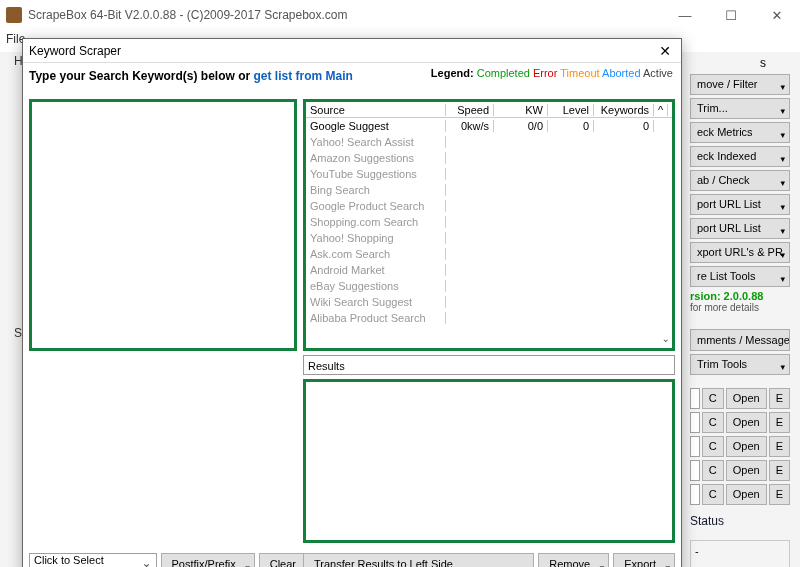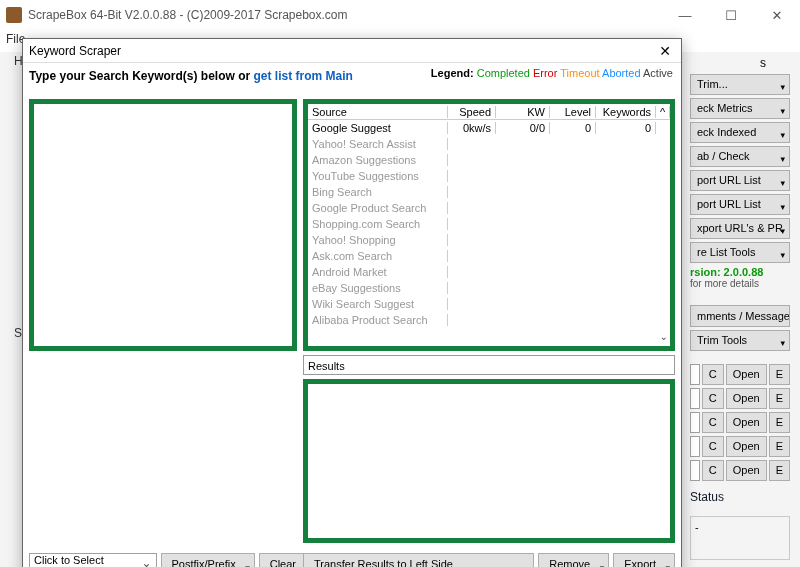--- a/index.html
+++ b/index.html
@@ -19,21 +19,21 @@
   
   .dialog { position:absolute; left:22px; top:18px; width:660px; height:538px; background:#fff; border:1px solid #666; box-shadow:0 3px 14px rgba(0,0,0,0.3);margin-top:20px; }
   .dlg-title { height:24px; display:flex; align-items:center; padding:0 6px; font-size:12px; border-bottom:1px solid #ddd;}
   .dlg-close { margin-left:auto; font-size:14px; padding:0 4px;}
   .dlg-body { position:absolute; top:24px; left:0; right:0; bottom:0; padding:6px;}
   .prompt { font-size:12px; }
   .link { color:#1060c0; }
   .legendrow { position:absolute; right:8px; top:4px; font-size:11px;}
   .leg { font-weight:bold;}
   .leg-completed{color:#0a9a0a;} .leg-error{color:#d00000;} .leg-timeout{color:#ff8c00;} .leg-aborted{color:#1e90ff;} .leg-active{color:#404040;}
-  .inputarea, .table, .resultsbox { border:5px solid #15803d; background:#fff; }
+  .inputarea, .table, .resultsbox { border:3px solid #15803d; background:#fff; }
   .inputarea { position:absolute; left:6px; top:36px; width:268px; height:252px;}
   .table { position:absolute; left:280px; top:36px; right:6px; height:252px; overflow:hidden;}
   .thead, .trow { display:flex; font-size:11px; height:16px; align-items:center;}
   .thead { border-bottom:1px solid #ccc; background:#fff;}
   .thead .cell, .trow .cell { border-right:1px solid #ccc; padding:0 4px; overflow:hidden; white-space:nowrap;}
   .thead .cell { color:#000;}
   .c-src{flex:0 0 140px;} .c-spd{flex:0 0 48px; text-align:right;} .c-kw{flex:0 0 54px; text-align:right;} .c-lvl{flex:0 0 46px; text-align:right;} .c-keys{flex:0 0 60px; text-align:right;}
   .c-scr{flex:0 0 14px; text-align:center;}
   .trow .cell{ color:#999; border-right:1px solid #ccc;}
   .tbody .trow:first-child .cell{ color:#000;}
@@ -70,20 +70,21 @@
   </div>
 </div>
 <div class="menubar">File</div>
 
 <div class="bgpanel">
   <span class="leftfrag">H</span>
   <span class="leftfrag" style="top:274px;">S</span>
 
   <div class="rightcol" style="top:4px;">
     <div style="font-size:12px; margin-bottom:4px; padding-left:70px;">s</div>
+    <div class="rbtn caret">move / Filter</div>
     <div class="rbtn caret">Trim...</div>
     <div class="rbtn caret">eck Metrics</div>
     <div class="rbtn caret">eck Indexed</div>
     <div class="rbtn caret">ab / Check</div>
     <div class="rbtn caret">port URL List</div>
     <div class="rbtn caret">port URL List</div>
     <div class="rbtn caret">xport URL's &amp; PR</div>
     <div class="rbtn caret">re List Tools</div>
     <div class="version">rsion:  2.0.0.88</div>
     <div class="subtxt">for more details</div>

